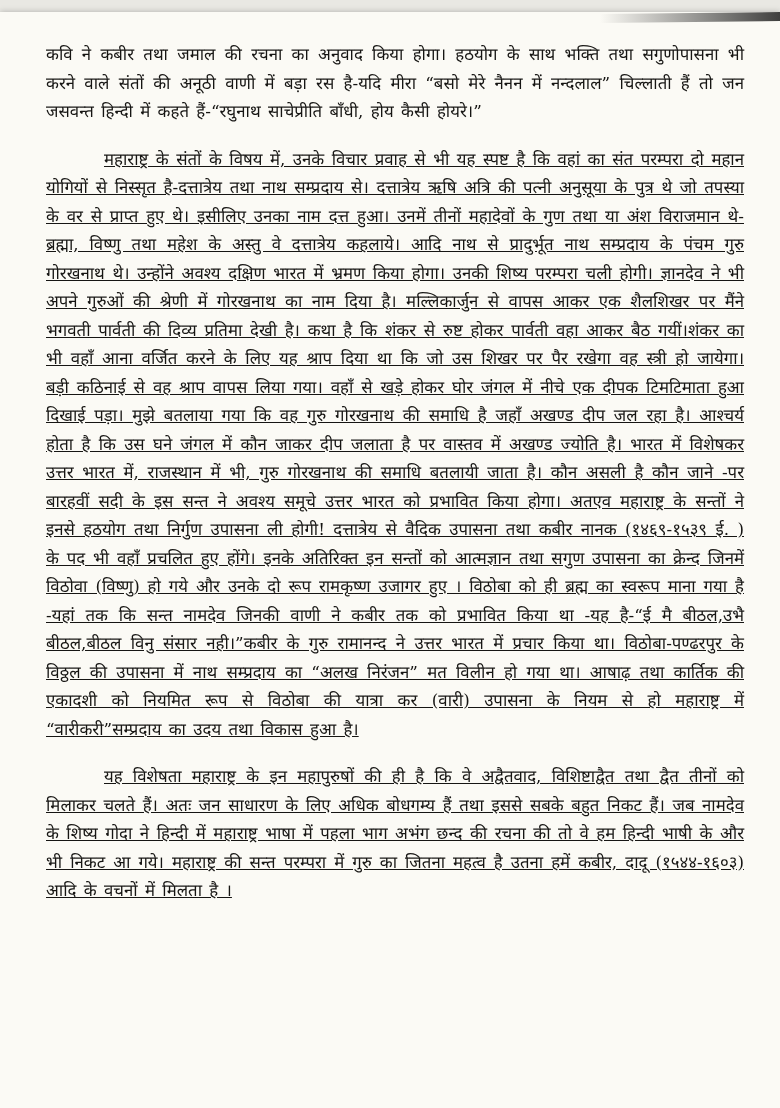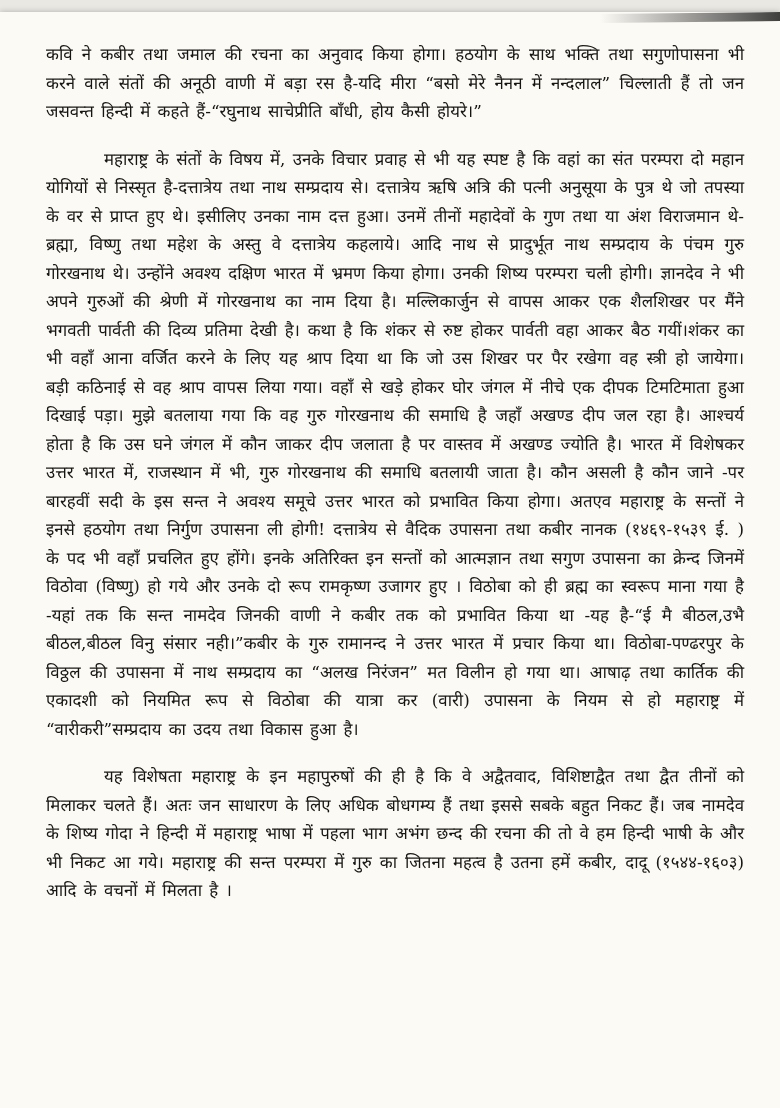--- a/index.html
+++ b/index.html
@@ -36,20 +36,21 @@
   .para {
     font-size: 16.8px;
     line-height: 28.5px;
     color: #161513;
     text-align: justify;
     margin: 0 0 19px 0;
     word-spacing: 2px;
   }
   .para.indent {
     text-indent: 58px;
+    text-decoration: underline;
   }
 </style>
 </head>
 <body>
 
 <div class="page">
   <div class="scan-smudge"></div>
   <div class="content" id="content">
       <p class="para">कवि ने कबीर तथा  जमाल की रचना का अनुवाद किया होगा। हठयोग के साथ भक्ति तथा सगुणोपासना भी करने वाले संतों  की अनूठी वाणी में बड़ा रस है-यदि मीरा “बसो मेरे नैनन में नन्दलाल” चिल्लाती हैं तो जन जसवन्त हिन्दी में  कहते हैं-“रघुनाथ साचेप्रीति बाँधी, होय कैसी होयरे।”</p>
       <p class="para indent">महाराष्ट्र के संतों के विषय में, उनके विचार प्रवाह से भी यह स्पष्ट है कि वहां का संत परम्परा दो महान  योगियों से निस्सृत है-दत्तात्रेय तथा नाथ सम्प्रदाय से। दत्तात्रेय ऋषि अत्रि की पत्नी अनुसूया के पुत्र थे  जो तपस्या के वर से प्राप्त हुए थे। इसीलिए उनका नाम दत्त हुआ। उनमें तीनों महादेवों के गुण तथा या  अंश विराजमान थे-ब्रह्मा, विष्णु  तथा महेश के अस्तु वे दत्तात्रेय कहलाये। आदि नाथ से प्रादुर्भूत नाथ सम्प्रदाय के  पंचम गुरु गोरखनाथ  थे। उन्होंने अवश्य दक्षिण भारत में भ्रमण किया होगा। उनकी शिष्य परम्परा चली  होगी। ज्ञानदेव ने भी अपने गुरुओं की श्रेणी में गोरखनाथ का नाम दिया है। मल्लिकार्जुन से वापस आकर  एक शैलशिखर पर मैंने भगवती पार्वती की दिव्य प्रतिमा देखी है। कथा है कि शंकर से रुष्ट होकर पार्वती  वहा आकर बैठ गयीं।शंकर का भी वहाँ आना वर्जित करने के लिए यह श्राप दिया था कि जो उस शिखर  पर पैर रखेगा वह स्त्री हो जायेगा। बड़ी कठिनाई से वह श्राप वापस लिया गया। वहाँ से खड़े होकर घोर जंगल में नीचे एक दीपक टिमटिमाता हुआ दिखाई पड़ा। मुझे बतलाया गया कि वह गुरु गोरखनाथ की  समाधि है जहाँ अखण्ड दीप जल रहा है। आश्चर्य होता है कि उस घने जंगल में कौन जाकर दीप जलाता  है पर वास्तव में अखण्ड ज्योति है। भारत में विशेषकर उत्तर भारत में, राजस्थान में भी, गुरु गोरखनाथ की  समाधि बतलायी जाता है। कौन असली है कौन जाने -पर बारहवीं सदी के इस सन्त ने अवश्य समूचे उत्तर भारत को प्रभावित किया होगा। अतएव महाराष्ट्र के सन्तों ने इनसे हठयोग तथा निर्गुण उपासना ली होगी!  दत्तात्रेय से वैदिक उपासना तथा कबीर नानक (१४६९-१५३९ ई. ) के पद भी वहाँ प्रचलित हुए होंगे।  इनके अतिरिक्त इन सन्तों को आत्मज्ञान तथा सगुण उपासना का क्रेन्द जिनमें विठोवा (विष्णु)  हो  गये और उनके दो रूप रामकृष्ण उजागर हुए । विठोबा को ही ब्रह्म का स्वरूप माना गया है -यहां तक कि सन्त नामदेव जिनकी वाणी ने कबीर तक को प्रभावित किया था -यह है-“ई मै बीठल,उभै बीठल,बीठल विनु संसार नही।”कबीर के गुरु रामानन्द ने उत्तर भारत में प्रचार किया था। विठोबा-पण्ढरपुर के विठ्ठल की  उपासना में नाथ सम्प्रदाय का “अलख निरंजन” मत विलीन हो गया था। आषाढ़ तथा कार्तिक की एकादशी को नियमित रूप से विठोबा की यात्रा कर (वारी) उपासना के नियम से हो महाराष्ट्र में “वारीकरी”सम्प्रदाय का  उदय तथा विकास हुआ है।</p>

